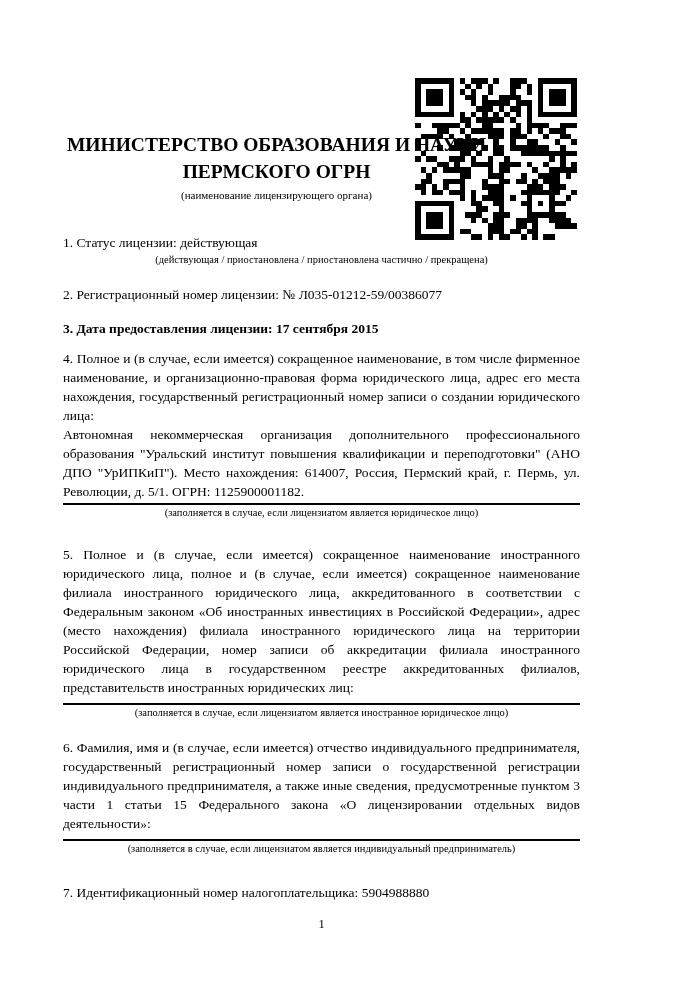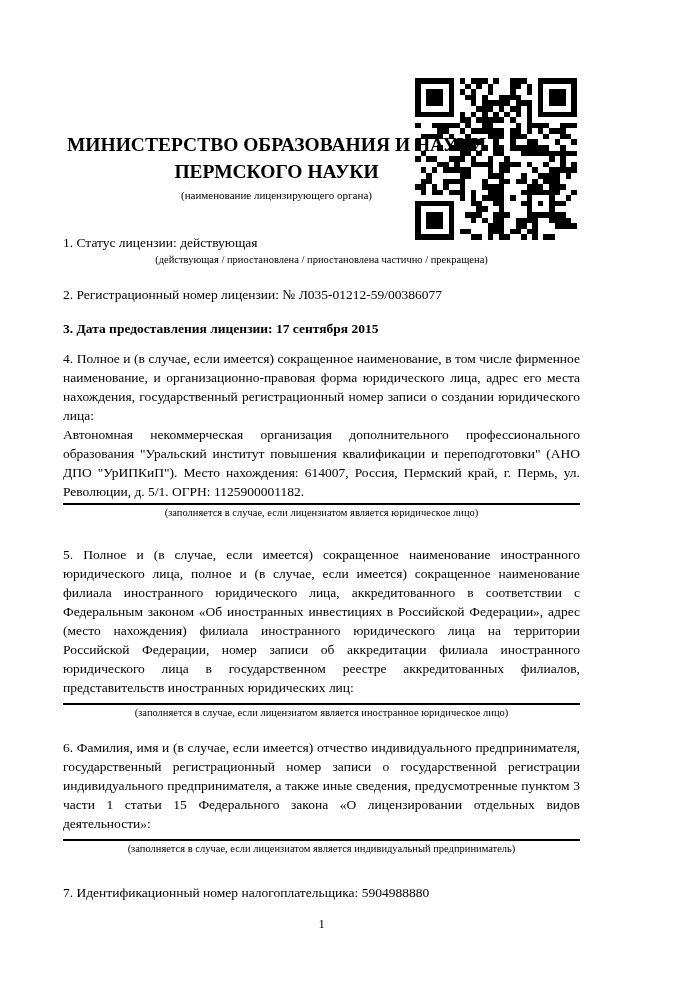--- a/index.html
+++ b/index.html
@@ -470,21 +470,21 @@
         <rect x="19" y="28" width="1" height="1" fill="#000"></rect>
         <rect x="21" y="28" width="1" height="1" fill="#000"></rect>
         <rect x="23" y="28" width="1" height="1" fill="#000"></rect>
         <rect x="24" y="28" width="1" height="1" fill="#000"></rect>
       </svg>
   </div>
 
   <div class="ministry">
     <div class="ministry-name">
       <div>МИНИСТЕРСТВО ОБРАЗОВАНИЯ И НАУКИ</div>
-      <div>ПЕРМСКОГО НАУКИ</div>
+      <div>ПЕРМСКОГО ОГРН</div>
     </div>
     <div class="ministry-caption">(наименование лицензирующего органа)</div>
   </div>
 
 
   <div class="item item-1">1. Статус лицензии: действующая</div>
   <div class="item-caption">(действующая / приостановлена / приостановлена частично / прекращена)</div>
 
   <div class="item item-2">2. Регистрационный номер лицензии: № Л035-01212-59/00386077</div>
 

